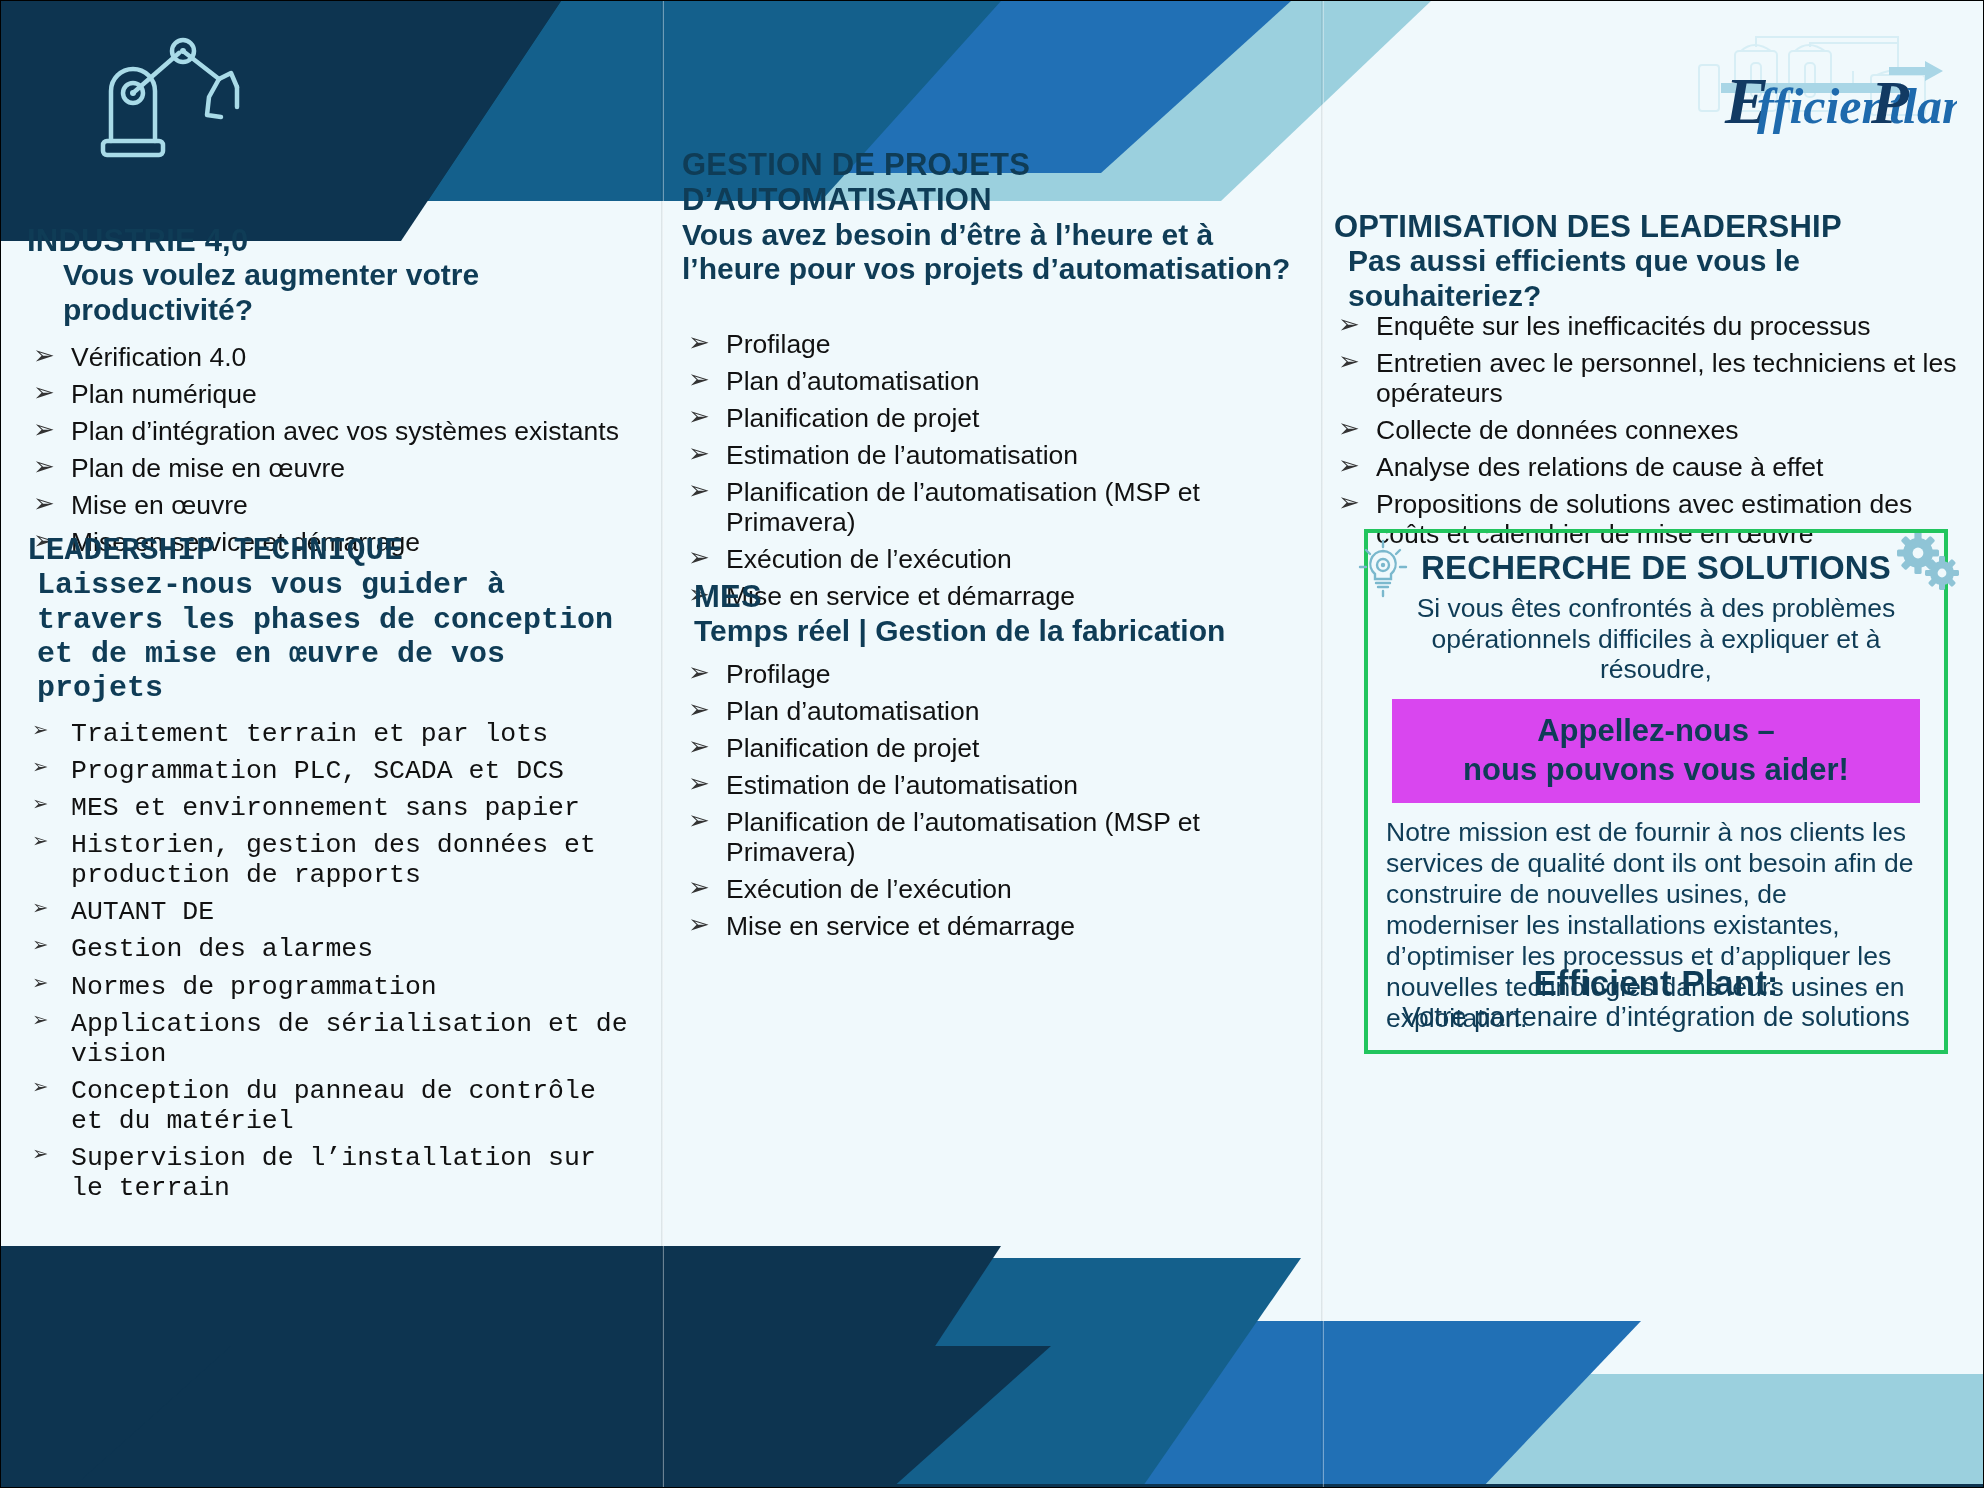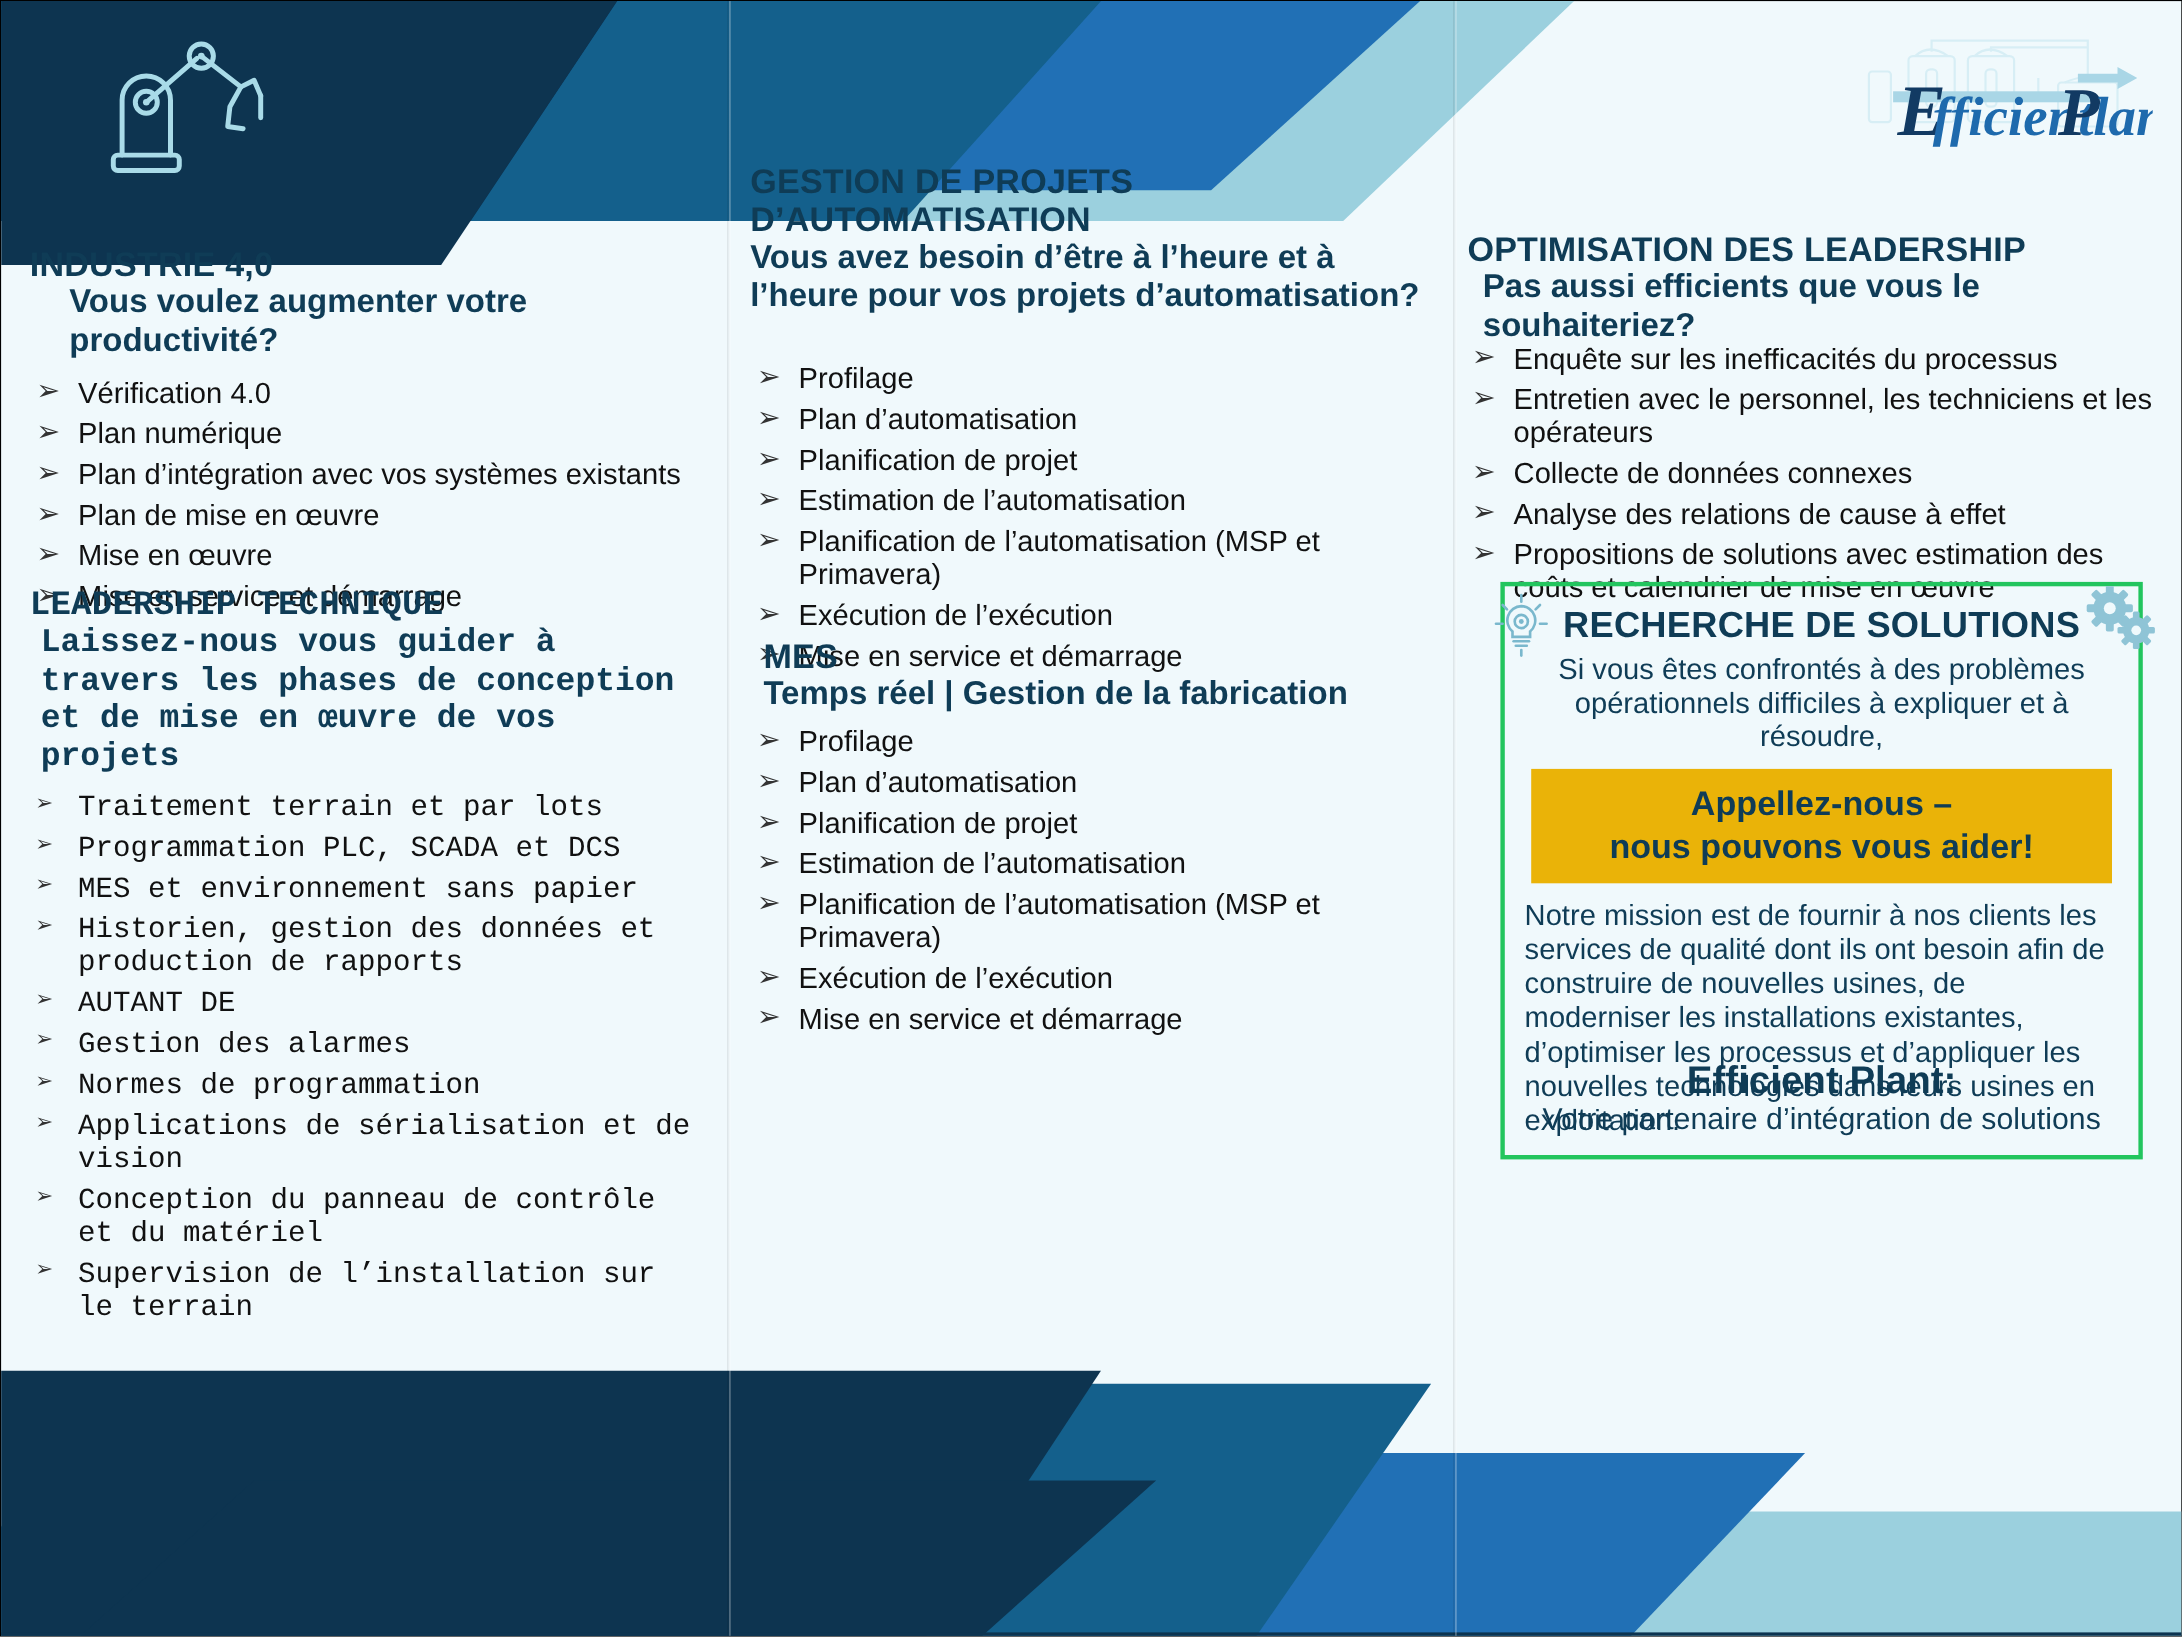--- a/index.html
+++ b/index.html
@@ -123,21 +123,21 @@
   .gears-icon{position:absolute;right:-32px;top:-12px;}
 
   .sol-lead{
     color:#0f3c56;
     font-size:26.5px;
     line-height:1.16;
     text-align:center;
     margin:2px 0 0 0;
   }
   .callout{
-    background:#eab308;
+    background:#d946ef;
     margin:14px 10px 0 10px;
     padding:12px 6px 14px 6px;
     text-align:center;
     color:#0f3c56;
     font-weight:bold;
     font-size:31px;
     line-height:1.26;
   }
   .mission{
     color:#0f3c56;

